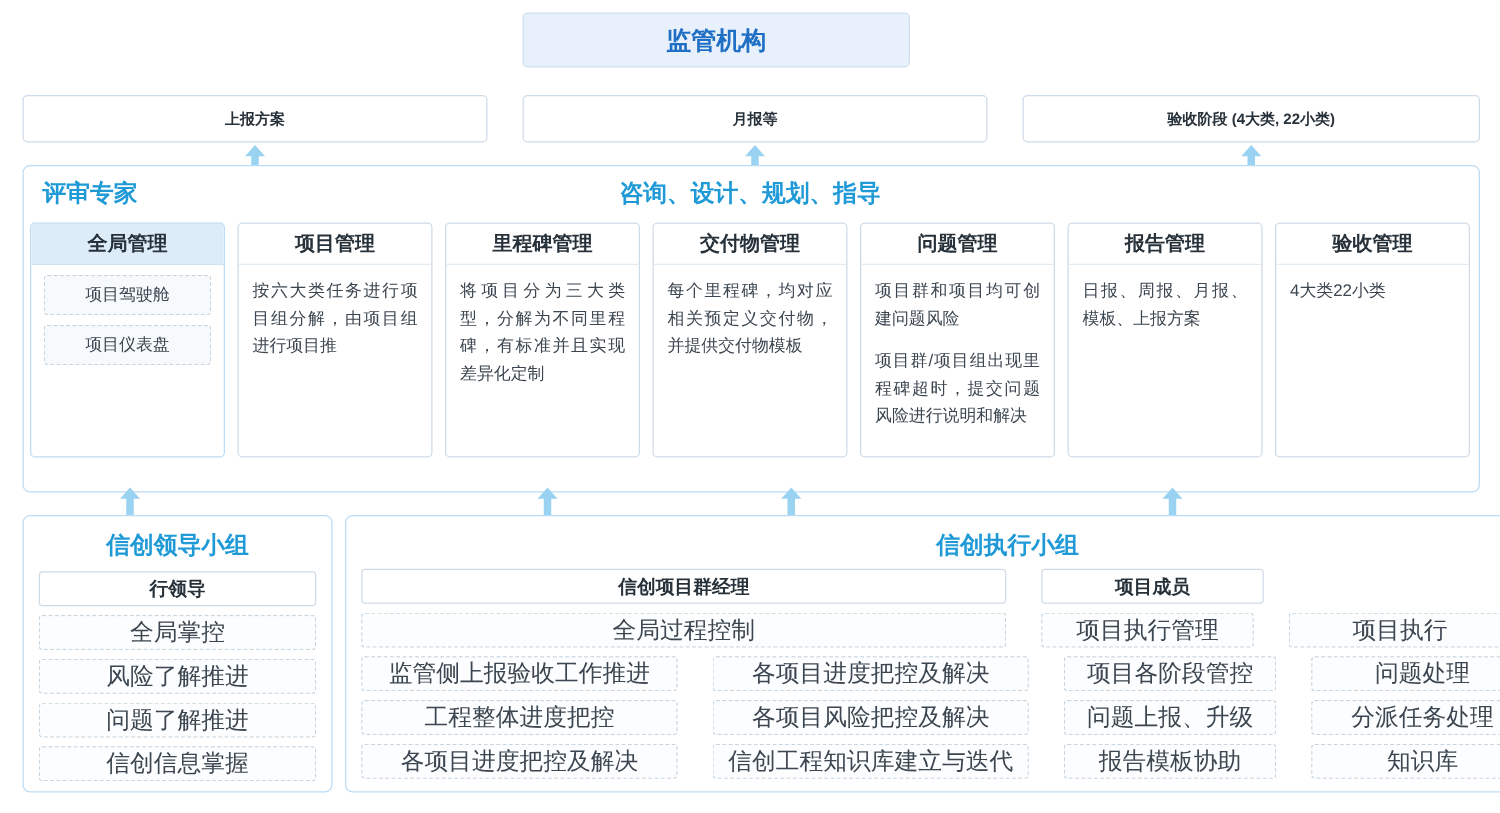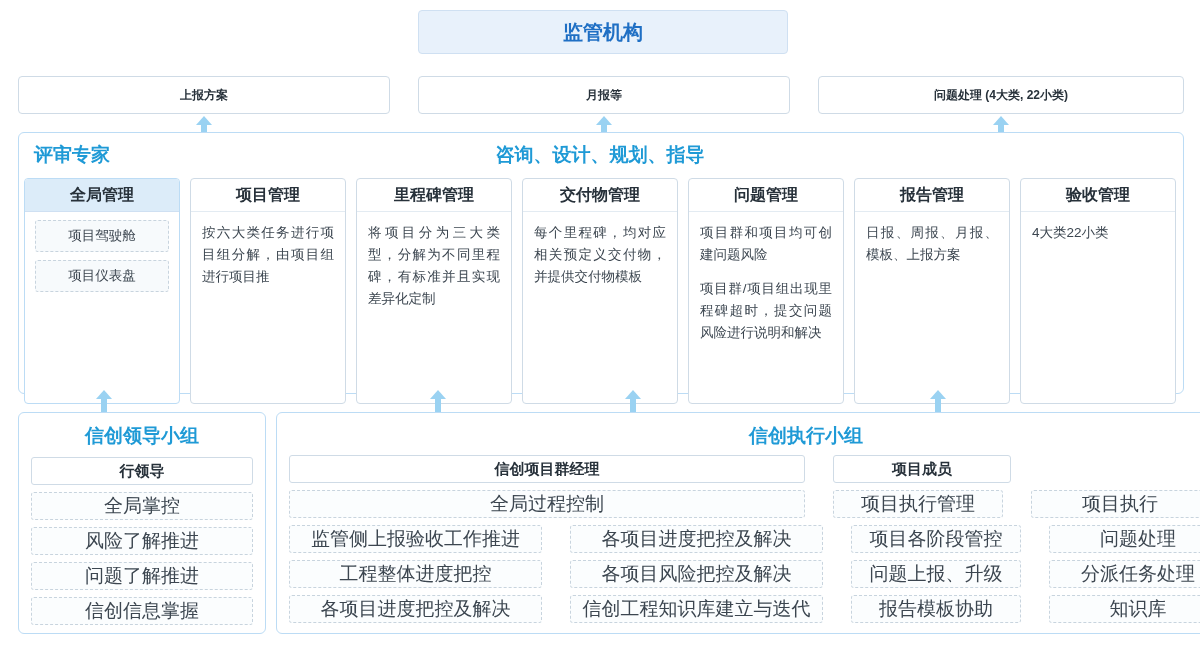--- a/index.html
+++ b/index.html
@@ -27,21 +27,21 @@
     box-sizing: border-box;
     display: flex;
     align-items: center;
     justify-content: center;
     text-align: center;
   }
 
   .top-title {
     left: 418px;
     top: 10px;
-    width: 370px;
+    width: 310px;
     height: 44px;
     background: #e8f1fb;
     border: 1px solid #cfe0f2;
     border-radius: 4px;
     color: #1f6fc4;
     font-size: 20px;
     font-weight: bold;
   }
 
   .report-box {
@@ -86,21 +86,21 @@
     font-size: 19px;
     font-weight: bold;
     color: #1f9ad6;
   }
 
   
   .module {
     position: absolute;
     top: 178px;
     width: 156px;
-    height: 226px;
+    height: 188px;
     border: 1px solid #cfdbe6;
     border-radius: 4px;
     background: #ffffff;
     box-sizing: border-box;
     overflow: hidden;
   }
   .module.first {
     border-color: #bcdcf5;
   }
   .module-head {
@@ -246,21 +246,21 @@
 </style>
 </head>
 <body>
 
 <div class="canvas">
 
   <div class="box top-title">监管机构</div>
 
   <div class="box report-box rb1">上报方案</div>
   <div class="box report-box rb2">月报等</div>
-  <div class="box report-box rb3">问题处理 (4大类, 22小类)</div>
+  <div class="box report-box rb3">验收阶段 (4大类, 22小类)</div>
 
   <div class="arrow" style="left:196px; top:116px;">
       <span class="head"></span>
       <span class="stem"></span>
     </div>
   <div class="arrow" style="left:596px; top:116px;">
       <span class="head"></span>
       <span class="stem"></span>
     </div>
   <div class="arrow" style="left:993px; top:116px;">

